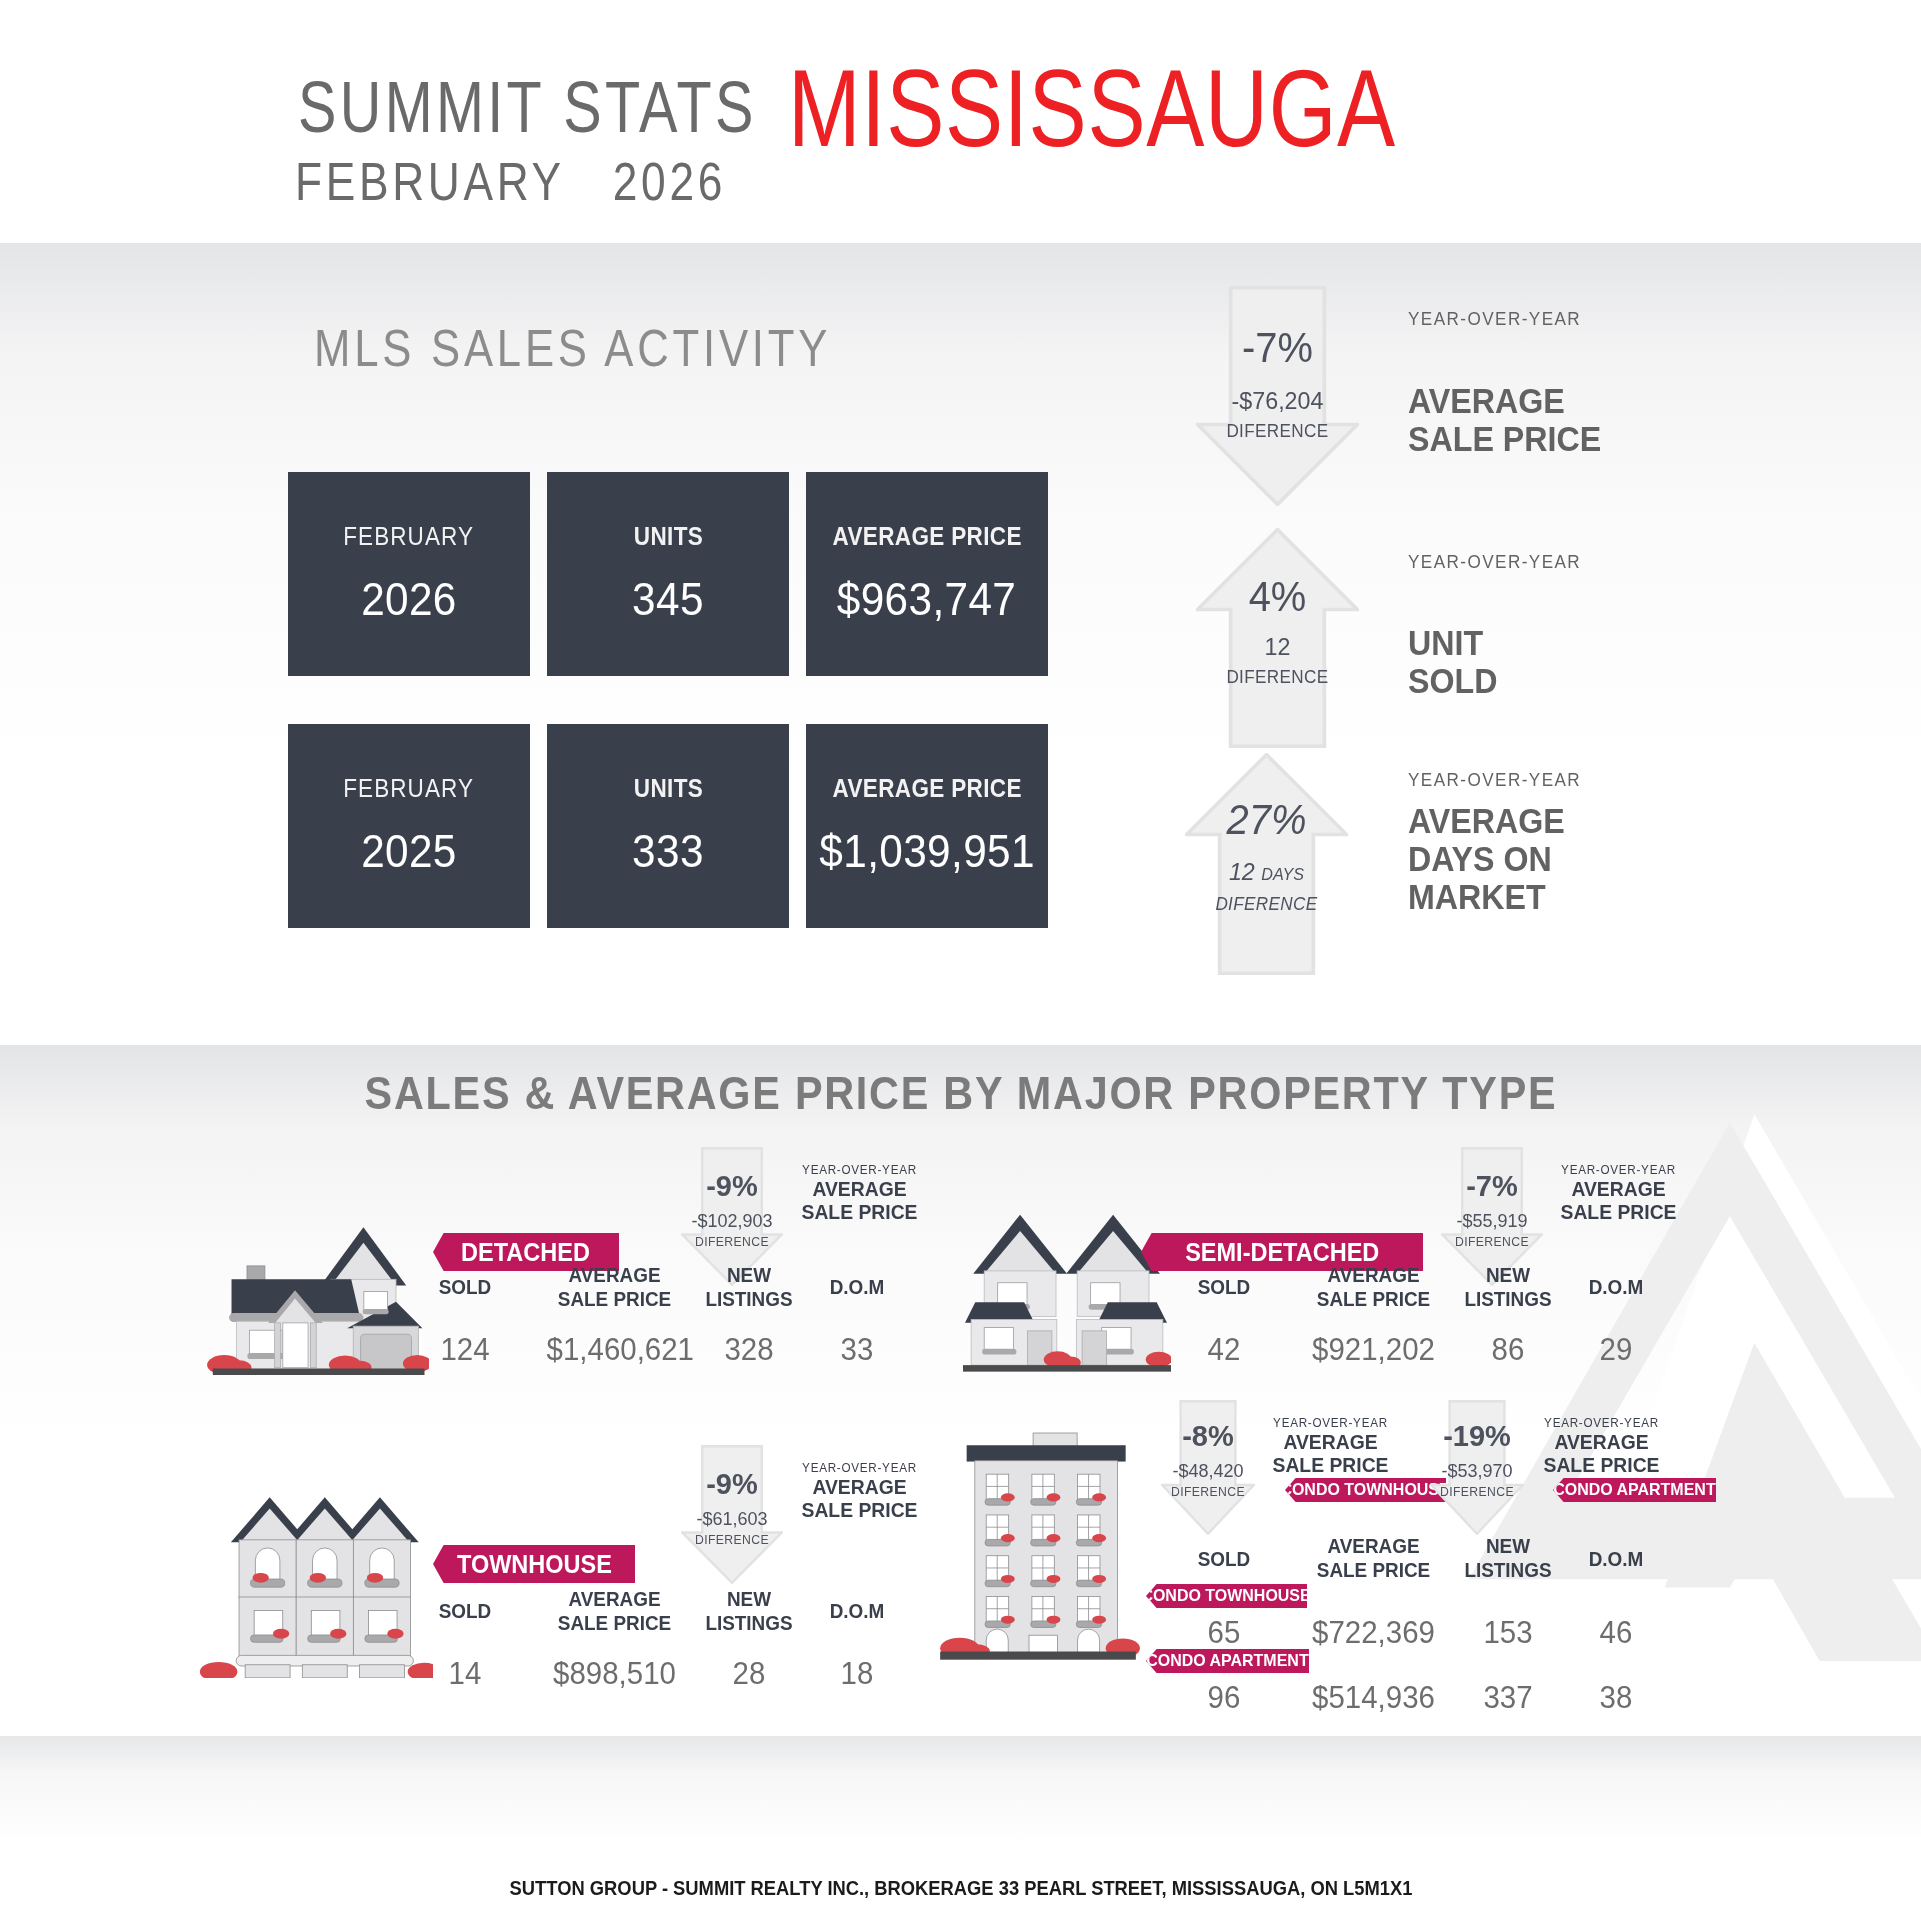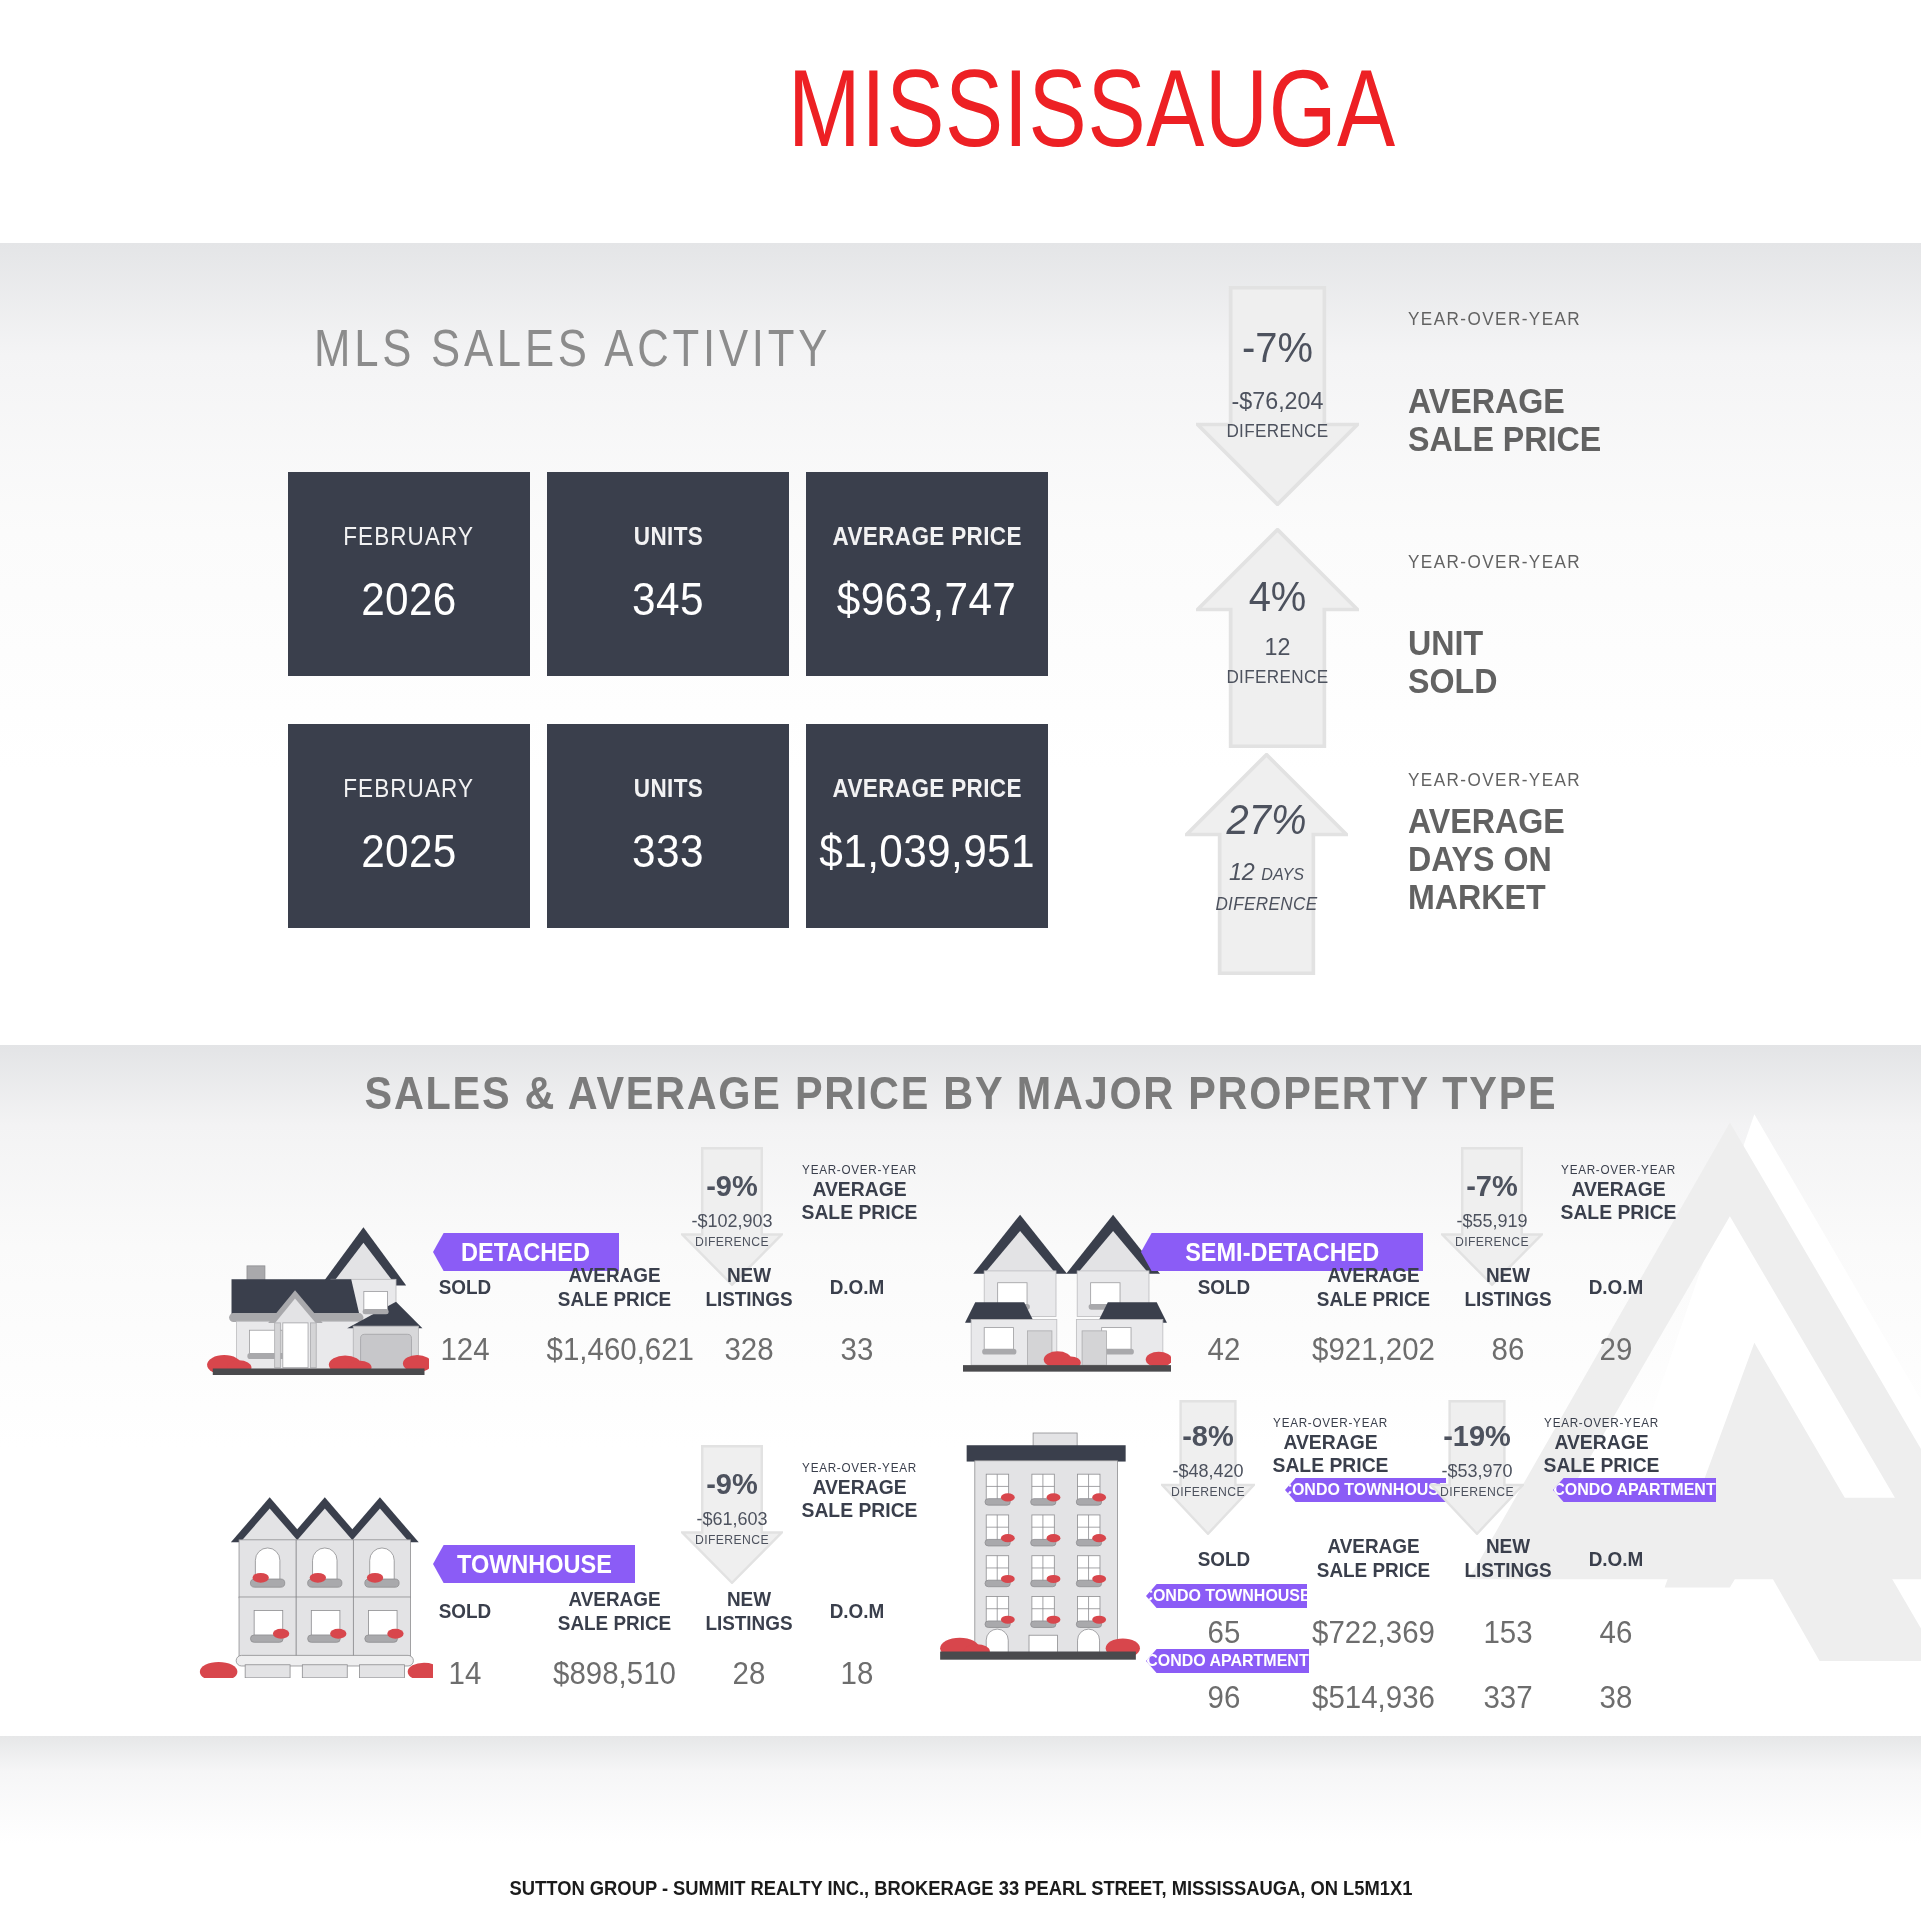--- a/index.html
+++ b/index.html
@@ -90,21 +90,21 @@
   .a-days { font-size:17px; }
 
   .yoy-label { position:absolute;
     font-family:"Liberation Sans Narrow","Liberation Sans",sans-serif; color:#626262; }
   .yoy-small { font-size:19px; letter-spacing:1.6px; font-weight:400; transform:scaleX(0.9);
                transform-origin:left center; white-space:nowrap; }
   .yoy-big { font-size:35px; font-weight:700; letter-spacing:0px; line-height:1.08;
              transform:scaleX(0.92); transform-origin:left top; white-space:nowrap; }
 
   
-  .ptag { position:absolute; background:#8b5cf6; color:#ffffff;
+  .ptag { position:absolute; background:#be185d; color:#ffffff;
           font-family:"Liberation Sans Narrow","Liberation Sans",sans-serif;
           font-weight:700; display:flex; align-items:center; justify-content:center;
           clip-path: polygon(0% 50%, 10.6px 0%, 100% 0%, 100% 100%, 10.6px 100%);
           white-space:nowrap; }
   .ptag span { transform:scaleX(0.94); }
 
   .col-hdr { position:absolute; text-align:center;
              font-family:"Liberation Sans Narrow","Liberation Sans",sans-serif;
              font-size:21px; font-weight:700; color:#3A3F4C; line-height:1.12;
              transform:scaleX(0.9); white-space:nowrap; }
@@ -149,20 +149,26 @@
   <div class="band-footgap"></div>
   <div class="band-foot"></div>
   <div class="band-bottom"></div>
 
   <svg class="watermark" viewBox="0 0 1180 1520">
     <path d="M760 40 L1180 760 L1180 1520 L250 1520 Z" fill="#ffffff"></path>
     <path d="M700 60 L1180 880 L1180 1100 L1175 1100 L700 290 L300 980 L1175 980 L1175 1180 L60 1180 Z" fill="#eeeeee"></path>
     <path d="M760 600 L1180 1320 L1180 1380 L920 1380 L760 1100 L700 1200 L540 1200 Z" fill="#eeeeee"></path>
   </svg>
 
+  <div class="hdr-left">
+    <div class="hdr-title">SUMMIT STATS</div>
+    <div class="hdr-sub">
+      <span>FEBRUARY</span>&nbsp;&nbsp;&nbsp;<span>2026</span>
+    </div>
+  </div>
   <div class="hdr-city">MISSISSAUGA</div>
 
   <div class="sec-title-mls">MLS SALES ACTIVITY</div>
 
   <div class="sbox" style="left:288px; top:472px; width:242px; height:204px;">
     <div class="lab">FEBRUARY</div>
     <div class="val">2026</div>
   </div>
   <div class="sbox" style="left:547px; top:472px; width:242px; height:204px;">
     <div class="lab b">UNITS</div>

